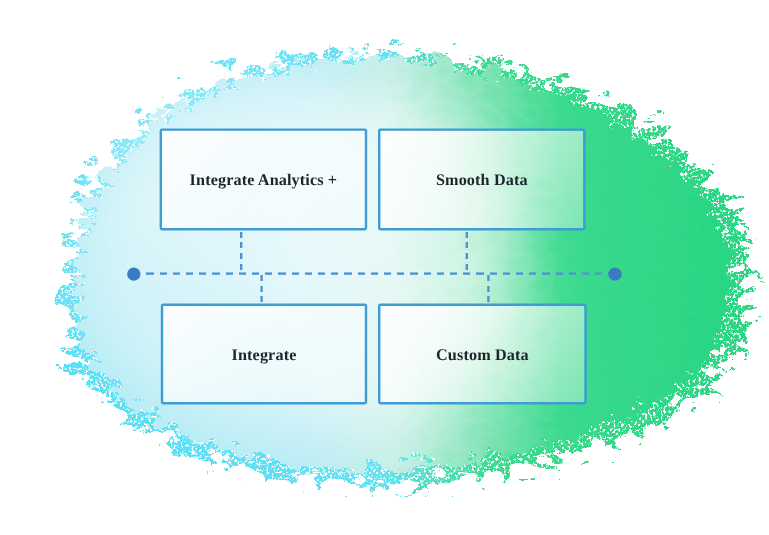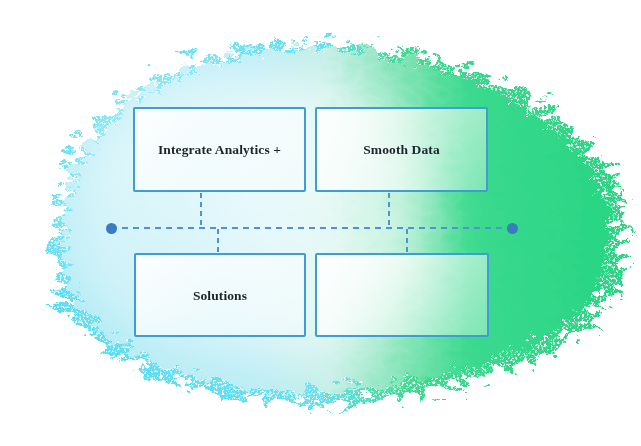--- a/index.html
+++ b/index.html
@@ -139,22 +139,23 @@
   </div>
 
   <div class="node node-tr">
     <div class="node-label">
       <span>Smooth Data</span>
     </div>
   </div>
 
   <div class="node node-bl">
     <div class="node-label">
-      <span>Solutions</span>
+      <span>Integrate</span>
     </div>
   </div>
 
   <div class="node node-br">
     <div class="node-label">
+      <span>Custom Data</span>
     </div>
   </div>
 
 </div>
 
 </body></html>

